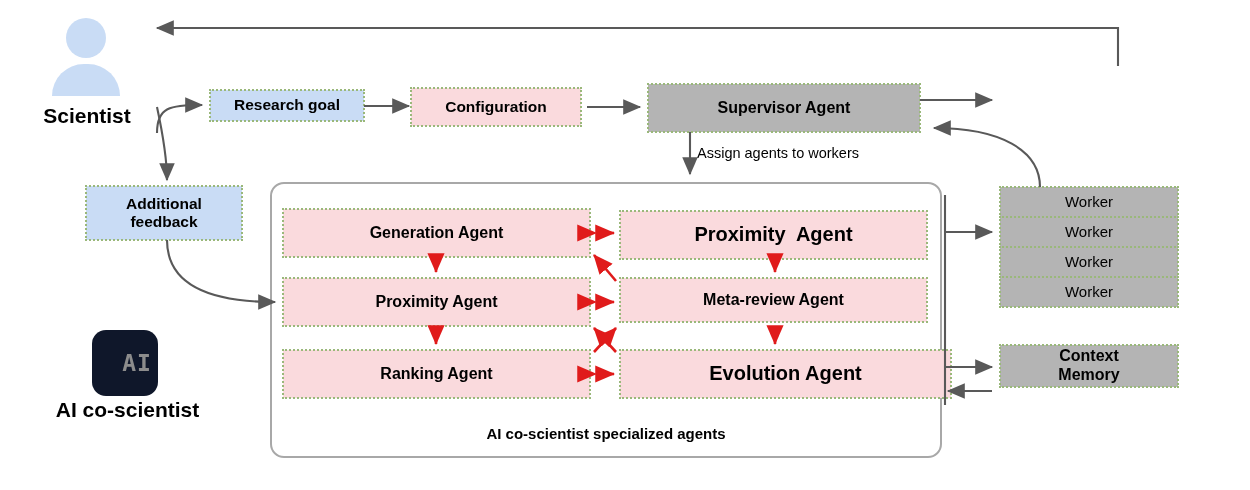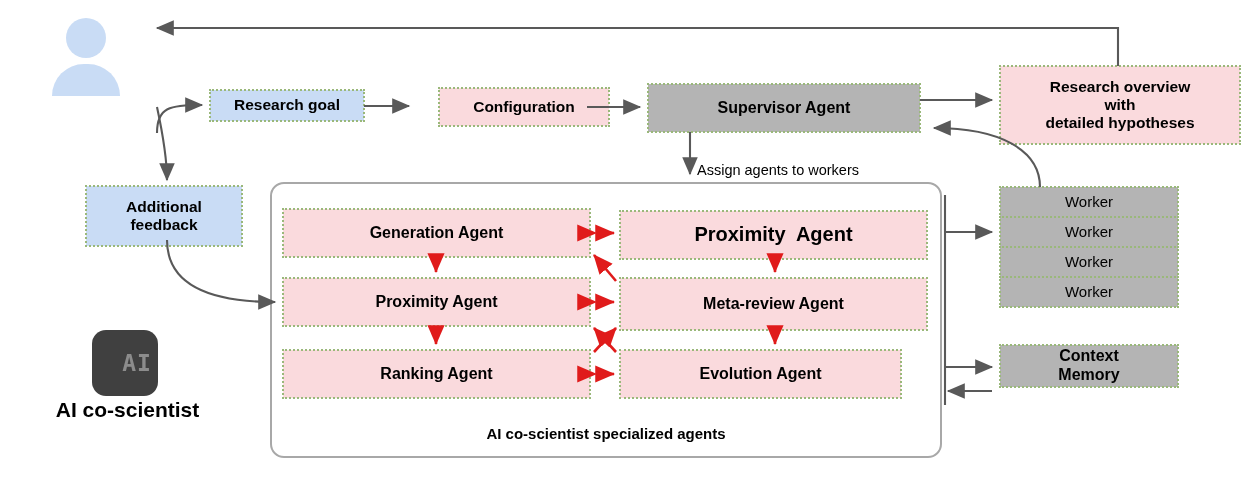--- a/index.html
+++ b/index.html
@@ -46,82 +46,80 @@
     background: #c9dcf5;
     border-radius: 34px 34px 0 0;
   }
   #scientist-label {
     position: absolute; left: 12px; top: 104px; width: 150px;
     text-align: center; font-size: 21px; font-weight: bold; color: #000;
   }
 
   #ai-logo {
     position: absolute; left: 92px; top: 330px; width: 66px; height: 66px;
-    background: #404040; border-radius: 14px;
+    background: #0f172a; border-radius: 14px;
     display: flex; align-items: center; justify-content: center;
     font-family: "DejaVu Sans Mono", monospace;
     font-size: 23px; font-weight: bold; color: #8c8c8c; letter-spacing: 1px; padding-left: 24px;
   }
   #ai-label {
     position: absolute; left: 10px; top: 398px; width: 235px;
     text-align: center; font-size: 21px; font-weight: bold; color: #000;
   }
 
   #assign-label {
-    position: absolute; left: 697px; top: 162px;
+    position: absolute; left: 697px; top: 145px;
     font-size: 14.5px; font-weight: normal; color: #000; white-space: nowrap;
   }
 
   svg.edges { position: absolute; left: 0; top: 0; width: 1250px; height: 490px; pointer-events: none; }
   .gline { fill: none; stroke: #595959; stroke-width: 2.1; }
   .rline { fill: none; stroke: #e01b1b; stroke-width: 2.6; }
 </style>
 </head>
 <body>
 
 <div id="stage">
 
   <div id="person-head"></div>
   <div id="person-body"></div>
+  <div id="scientist-label">Scientist</div>
 
   <div id="ai-logo">AI</div>
   <div id="ai-label">AI co-scientist</div>
 
   <div class="node blue" style="left:210px; top:90px; width:154px; height:31px; font-size:15.5px;">Research goal</div>
 
-  <div class="node blue" style="left:86px; top:186px; width:156px; height:60px; font-size:15.5px;">Additional
+  <div class="node blue" style="left:86px; top:186px; width:156px; height:54px; font-size:15.5px;">Additional
 feedback</div>
 
-  <div class="node pink" style="left:439px; top:88px; width:170px; height:38px; font-size:15.5px;">Configuration</div>
+  <div class="node pink" style="left:411px; top:88px; width:170px; height:38px; font-size:15.5px;">Configuration</div>
 
   <div class="node gray" style="left:648px; top:84px; width:272px; height:48px; font-size:16px;">Supervisor Agent</div>
 
-  <div class="node pink" style="left:1000px; top:66px; width:240px; height:78px; font-size:15.5px;">Research overview
-with
-detailed hypotheses</div>
 
   <div id="assign-label">Assign agents to workers</div>
 
   <div class="node gray regular" style="left:1000px; top:187px; width:178px; height:30px; font-size:15px;">Worker</div>
   <div class="node gray regular" style="left:1000px; top:217px; width:178px; height:30px; font-size:15px;">Worker</div>
   <div class="node gray regular" style="left:1000px; top:247px; width:178px; height:30px; font-size:15px;">Worker</div>
   <div class="node gray regular" style="left:1000px; top:277px; width:178px; height:30px; font-size:15px;">Worker</div>
 
   <div class="node gray" style="left:1000px; top:345px; width:178px; height:42px; font-size:16px;">Context
 Memory</div>
 
   <div id="agents-panel"></div>
 
   <div class="node pink" style="left:283px; top:209px; width:307px; height:48px; font-size:16px;">Generation Agent</div>
   <div class="node pink" style="left:283px; top:278px; width:307px; height:48px; font-size:16px;">Proximity Agent</div>
   <div class="node pink" style="left:283px; top:350px; width:307px; height:48px; font-size:16px;">Ranking Agent</div>
 
   <div class="node pink" style="left:620px; top:211px; width:307px; height:48px; font-size:20px;">Proximity  Agent</div>
-  <div class="node pink" style="left:620px; top:278px; width:307px; height:52px; font-size:16px;">Meta-review Agent</div>
-  <div class="node pink" style="left:620px; top:350px; width:281px; height:48px; font-size:16px;">Evolution Agent</div>
+  <div class="node pink" style="left:620px; top:278px; width:307px; height:44px; font-size:16px;">Meta-review Agent</div>
+  <div class="node pink" style="left:620px; top:350px; width:331px; height:48px; font-size:20px;">Evolution Agent</div>
 
   <div id="panel-caption">AI co-scientist specialized agents</div>
 
   <svg class="edges" viewBox="0 0 1250 490">
     <defs>
       <marker id="ag" markerWidth="9" markerHeight="9" refX="8" refY="4.5" orient="auto">
         <path d="M0,0.8 L8.6,4.5 L0,8.2 z" fill="#595959"></path>
       </marker>
       <marker id="ar" markerWidth="8" markerHeight="8" refX="7.2" refY="4" orient="auto">
         <path d="M0,0.7 L7.6,4 L0,7.3 z" fill="#e01b1b"></path>

